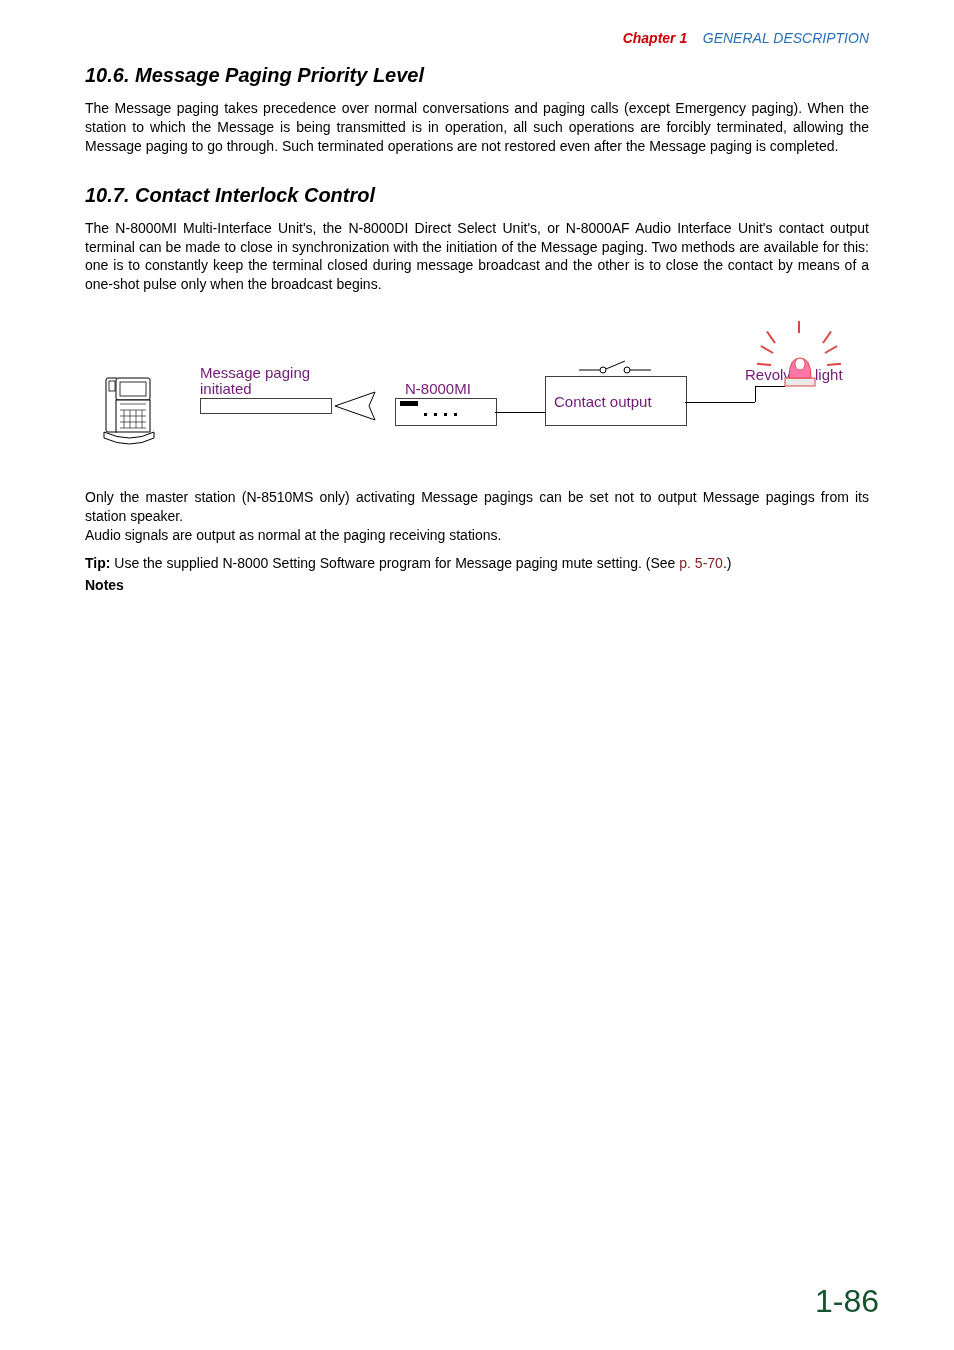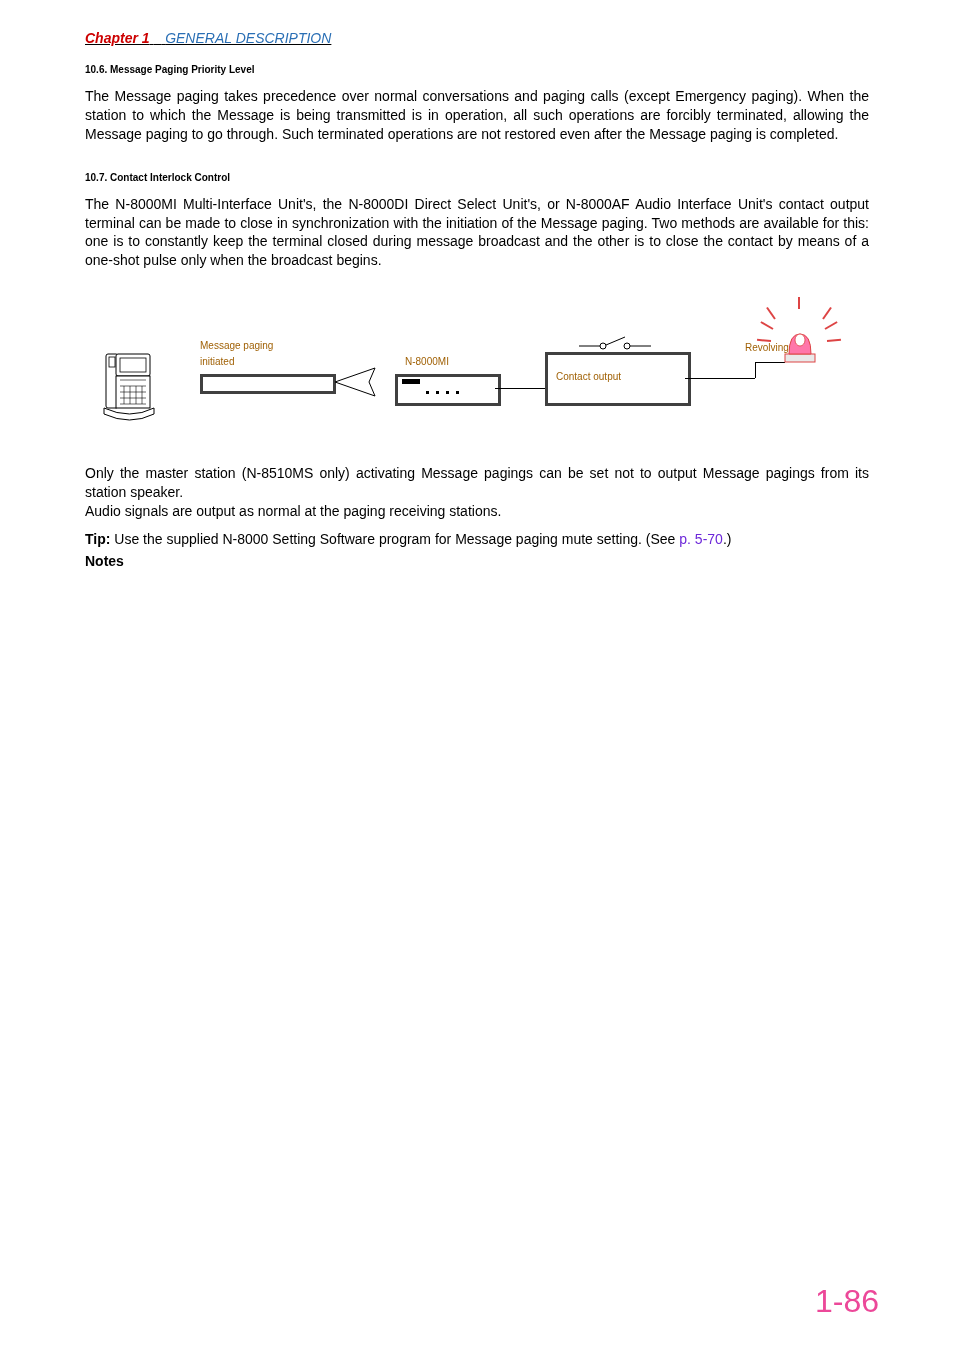--- a/index.html
+++ b/index.html
@@ -10,38 +10,38 @@
     color: #000;
     width: 954px;
     height: 1350px;
     position: relative;
     box-sizing: border-box;
   }
   .page {
     padding: 30px 85px 40px 85px;
   }
   .header-line {
-    text-align: left;
+    text-align: right;
     font-size: 14px;
     margin-bottom: 8px;
-    text-decoration: underline;
   }
   .header-chapter {
     color: #c00;
     font-weight: bold;
     font-style: italic;
   }
   .header-title {
     color: #2a6fb5;
     font-style: italic;
   }
   h2.section {
-    font-size: 10px;
+    font-size: 20px;
     font-weight: bold;
     margin: 18px 0 12px 0;
+    font-style: italic;
   }
   p.body {
     font-size: 14px;
     line-height: 1.35;
     margin: 0 0 14px 0;
   }
   p.justify { text-align: justify; }
   .tip { font-size: 14px; margin: 10px 0 6px 0; }
   .tip b { font-weight: bold; }
   .notes-head { font-size: 14px; font-weight: bold; margin: 6px 0 2px 0; }
@@ -54,43 +54,43 @@
   }
   ul.notes li {
     text-indent: -10px;
     padding-left: 10px;
     text-align: justify;
     margin-bottom: 2px;
   }
   ul.notes li::before {
     content: "• ";
   }
-  .link { color: #6d28d9; }
+  .link { color: #7f1d1d; }
   .pagenum {
     position: absolute;
     right: 75px;
     bottom: 30px;
     font-size: 32px;
-    color: #ec4899;
+    color: #14532d;
   }
 
   .diagram {
     position: relative;
     height: 170px;
     margin: 18px 0 6px 0;
   }
   .d-label {
     position: absolute;
-    font-size: 10px;
-    color: #a16207;
+    font-size: 15px;
+    color: #701a75;
     white-space: nowrap;
   }
   .d-box {
     position: absolute;
-    border: 3px solid #404040;
+    border: 1px solid #404040;
     background: #fff;
   }
   .vline { position: absolute; width: 1px; background: #000; }
   .hline { position: absolute; height: 1px; background: #000; }
   .dot { position: absolute; width: 3px; height: 3px; background: #000; }
   .ray { position: absolute; background: #d44; transform-origin: left center; height: 2px; }
 </style>
 </head>
 <body>
 

